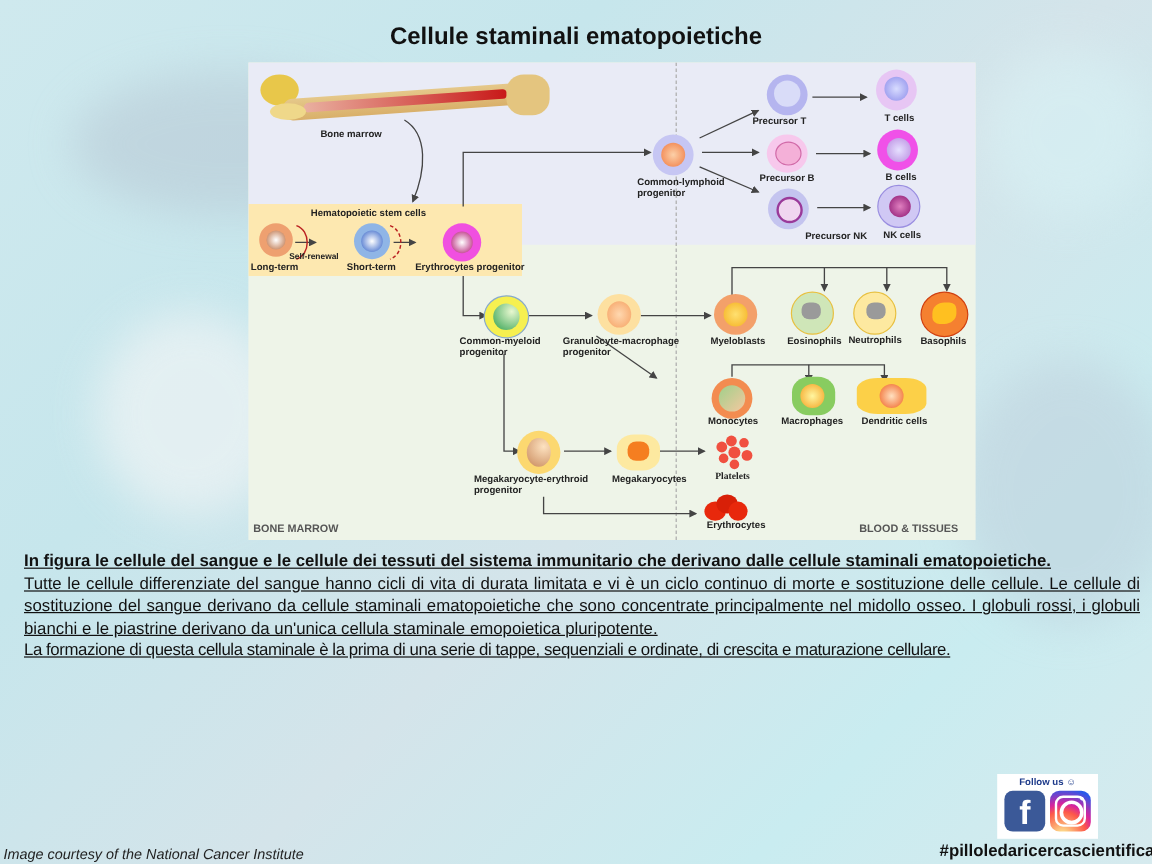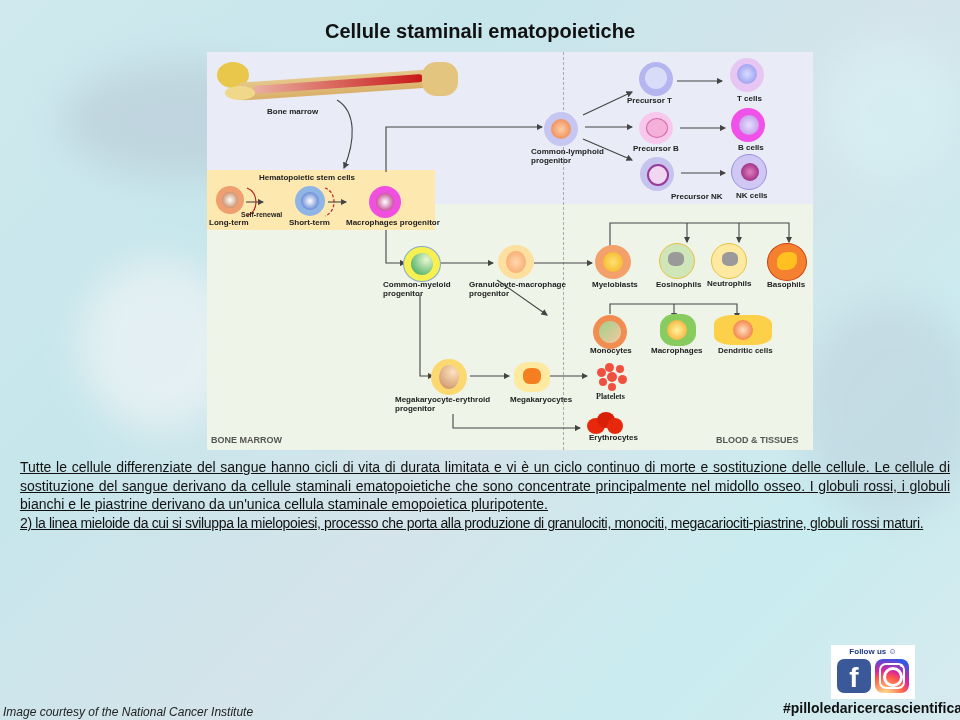--- a/index.html
+++ b/index.html
@@ -112,21 +112,21 @@
     </div>
   <div class="cell" style="left:88px;top:134px;width:30px;height:30px;background:#8fb5e6;">
     <div class="nuc" style="left:6px;top:6px;width:18px;height:18px;background:radial-gradient(#fff,#2b5cc5);"></div>
     </div>
   <div class="cell" style="left:162px;top:134px;width:32px;height:32px;background:#f050e0;">
     <div class="nuc" style="left:7px;top:7px;width:18px;height:18px;background:radial-gradient(#fff,#b0106e);"></div>
     </div>
   <div class="lbl" style="left:2px;top:166px;">Long-term</div>
   <div class="lbl" style="left:34px;top:158px;font-size:7px;">Self-renewal</div>
   <div class="lbl" style="left:82px;top:166px;">Short-term</div>
-  <div class="lbl" style="left:139px;top:166px;">Macrophages progenitor</div>
+  <div class="lbl" style="left:139px;top:166px;">Erythrocytes progenitor</div>
 
   <div class="cell" style="left:337px;top:60px;width:34px;height:34px;background:#c6c6f3;">
     <div class="nuc" style="left:7px;top:7px;width:20px;height:20px;background:radial-gradient(#fcd0a8,#f07840);"></div>
     </div>
   <div class="lbl" style="left:324px;top:95px;">Common-lymphoid</div>
   <div class="lbl" style="left:324px;top:104px;">progenitor</div>
 
   <div class="cell" style="left:432px;top:10px;width:34px;height:34px;background:#b5b5ef;">
     <div class="nuc" style="left:6px;top:5px;width:22px;height:22px;background:#d9dcf8;"></div>
     </div>
@@ -219,22 +219,23 @@
     <div class="cell" style="left:10px;top:0;width:18px;height:16px;background:#d82008;"></div>
     <div class="cell" style="left:20px;top:6px;width:16px;height:16px;background:#e8280c;"></div>
   </div>
   <div class="lbl" style="left:382px;top:381px;">Erythrocytes</div>
 
   <div class="zone-lbl" style="left:4px;top:383px;">BONE MARROW</div>
   <div class="zone-lbl" style="left:509px;top:383px;">BLOOD &amp; TISSUES</div>
 </div>
 
 <div class="caption">
+  <p class="lead">In figura le cellule del sangue e le cellule dei tessuti del sistema immunitario che derivano dalle cellule staminali ematopoietiche.</p>
   <p>Tutte le cellule differenziate del sangue hanno cicli di vita di durata limitata e vi è un ciclo continuo di morte e sostituzione delle cellule. Le cellule di sostituzione del sangue derivano da cellule staminali ematopoietiche che sono concentrate principalmente nel midollo osseo. I globuli rossi, i globuli bianchi e le piastrine derivano da un'unica cellula staminale emopoietica pluripotente.</p>
-  <p class="cond">2) la linea mieloide da cui si sviluppa la mielopoiesi, processo che porta alla produzione di granulociti, monociti, megacariociti-piastrine, globuli rossi maturi.</p>
+  <p class="cond">La formazione di questa cellula staminale è la prima di una serie di tappe, sequenziali e ordinate, di crescita e maturazione cellulare.</p>
 </div>
 
 <div class="credit">Image courtesy of the National Cancer Institute</div>
 
 <div class="social">
   <div class="follow">Follow us ☺</div>
   <div class="fb"><span>f</span></div>
   <div class="ig">
     <div class="ig-frame"></div>
       <div class="ig-ring"></div>

